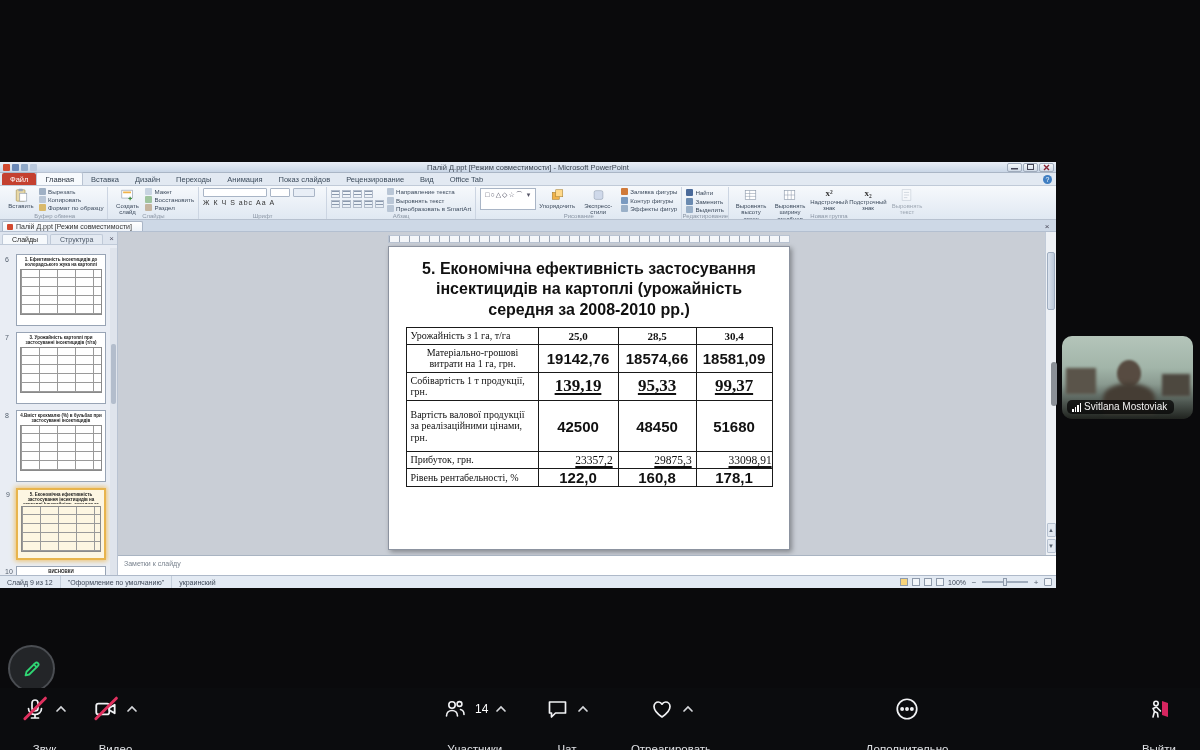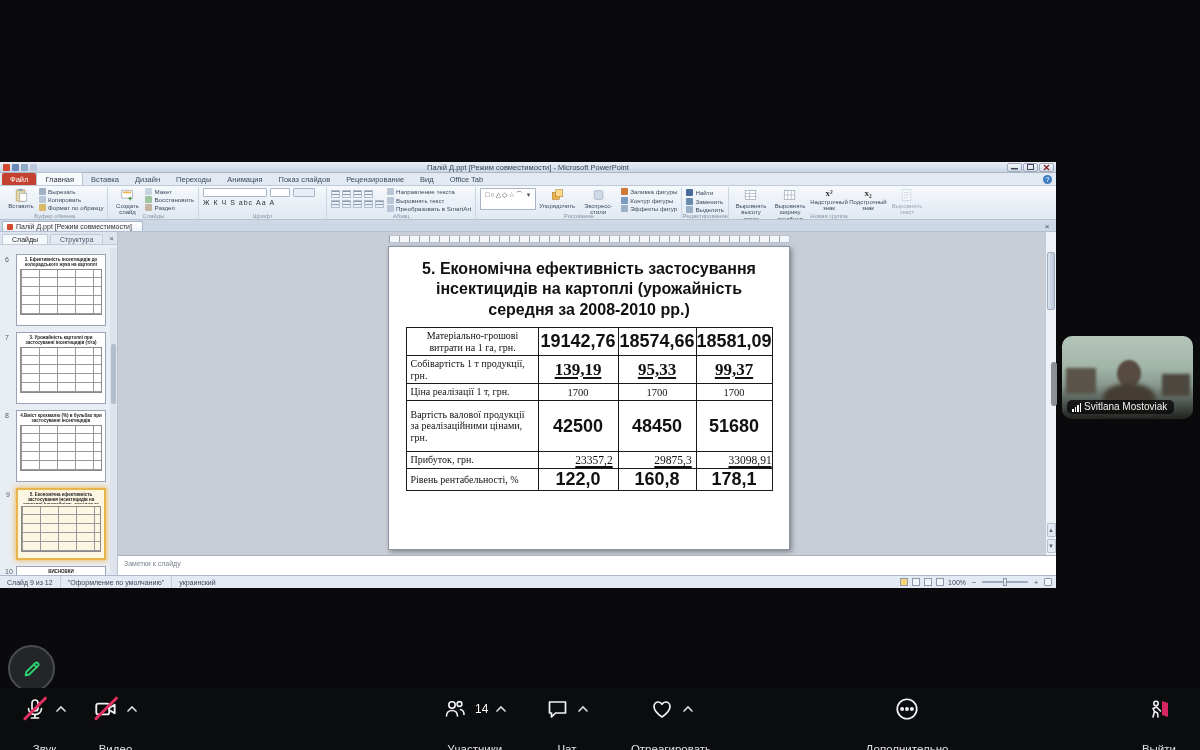--- a/index.html
+++ b/index.html
@@ -103,21 +103,21 @@
   .slide-title { margin:12px 14px 0; text-align:center; font-weight:bold; font-size:16px; line-height:1.28;
                  color:#111; font-family:"Liberation Sans", sans-serif; }
   table.ftab { border-collapse:collapse; margin:7px auto 0; table-layout:fixed; width:366px;
                font-family:"Liberation Serif", serif; color:#111; }
   .ftab td, .ftab th { border:1px solid #1a1a1a; vertical-align:middle; }
   .ftab th { font-weight:normal; font-size:9.5px; text-align:center; padding:3px 2px; line-height:1.2; }
   .lblc { font-size:10px; text-align:left; padding:2px 3px 2px 4px; line-height:1.15; }
   .lblc.c { text-align:center; }
   .vc { text-align:center; }
   .v-bs  { font-weight:bold; font-size:11px; }
-  .v-sans{ font-weight:bold; font-size:18px; font-family:"Liberation Sans", sans-serif; }
+  .v-sans{ font-weight:bold; font-size:15px; font-family:"Liberation Sans", sans-serif; }
   .v-huge{ font-weight:bold; font-size:17px; }
   .v-huge span, .v-und span { text-decoration:underline; text-underline-offset:2px; text-decoration-thickness:1.5px; }
   .v-plain{ font-size:10.5px; }
   .v-und { font-size:11.5px;padding-left:32px; }
 
   .notes { height:20px; background:#fff; border-top:1px solid #a9b4c2; font-size:7px; color:#7a838f;
            padding:4px 0 0 6px; }
   .statusbar { height:13px; background:#e3eaf3; border-top:1px solid #aeb9c9; display:flex; align-items:center;
                font-size:7px; color:#3d4757; }
   .st-item { padding:0 7px; border-right:1px solid #c3cdda; height:100%; display:flex; align-items:center; }
@@ -454,36 +454,36 @@
             <div class="slide-title">5. Економічна ефективність застосування інсектицидів на картоплі (урожайність середня за 2008-2010 рр.)</div>
             <table class="ftab">
               <colgroup>
                   <col style="width:132px">
                   <col style="width:80px">
                   <col style="width:78px">
                   <col style="width:76px">
                 </colgroup>
               <tbody>
               <tr>
+                <td class="lblc">Урожайність з 1 га, т/га</td>
+                <td class="vc v-bs">25,0</td>
+                <td class="vc v-bs">28,5</td>
+                <td class="vc v-bs">30,4</td>
+              </tr>
+              <tr>
                 <td class="lblc c">Матеріально-грошові витрати на 1 га, грн.</td>
                 <td class="vc v-sans">19142,76</td>
                 <td class="vc v-sans">18574,66</td>
                 <td class="vc v-sans">18581,09</td>
               </tr>
               <tr>
                 <td class="lblc">Собівартість 1 т продукції, грн.</td>
                 <td class="vc v-huge"><span>139,19</span></td>
                 <td class="vc v-huge"><span>95,33</span></td>
                 <td class="vc v-huge"><span>99,37</span></td>
-              </tr>
-              <tr>
-                <td class="lblc">Ціна реалізації 1 т, грн.</td>
-                <td class="vc v-plain">1700</td>
-                <td class="vc v-plain">1700</td>
-                <td class="vc v-plain">1700</td>
               </tr>
               <tr>
                 <td class="lblc" style="padding-top:8px;padding-bottom:8px">Вартість валової продукції за реалізаційними цінами, грн.</td>
                 <td class="vc v-sans">42500</td>
                 <td class="vc v-sans">48450</td>
                 <td class="vc v-sans">51680</td>
               </tr>
               <tr>
                 <td class="lblc">Прибуток, грн.</td>
                 <td class="vc v-und"><span>23357,2</span></td>

